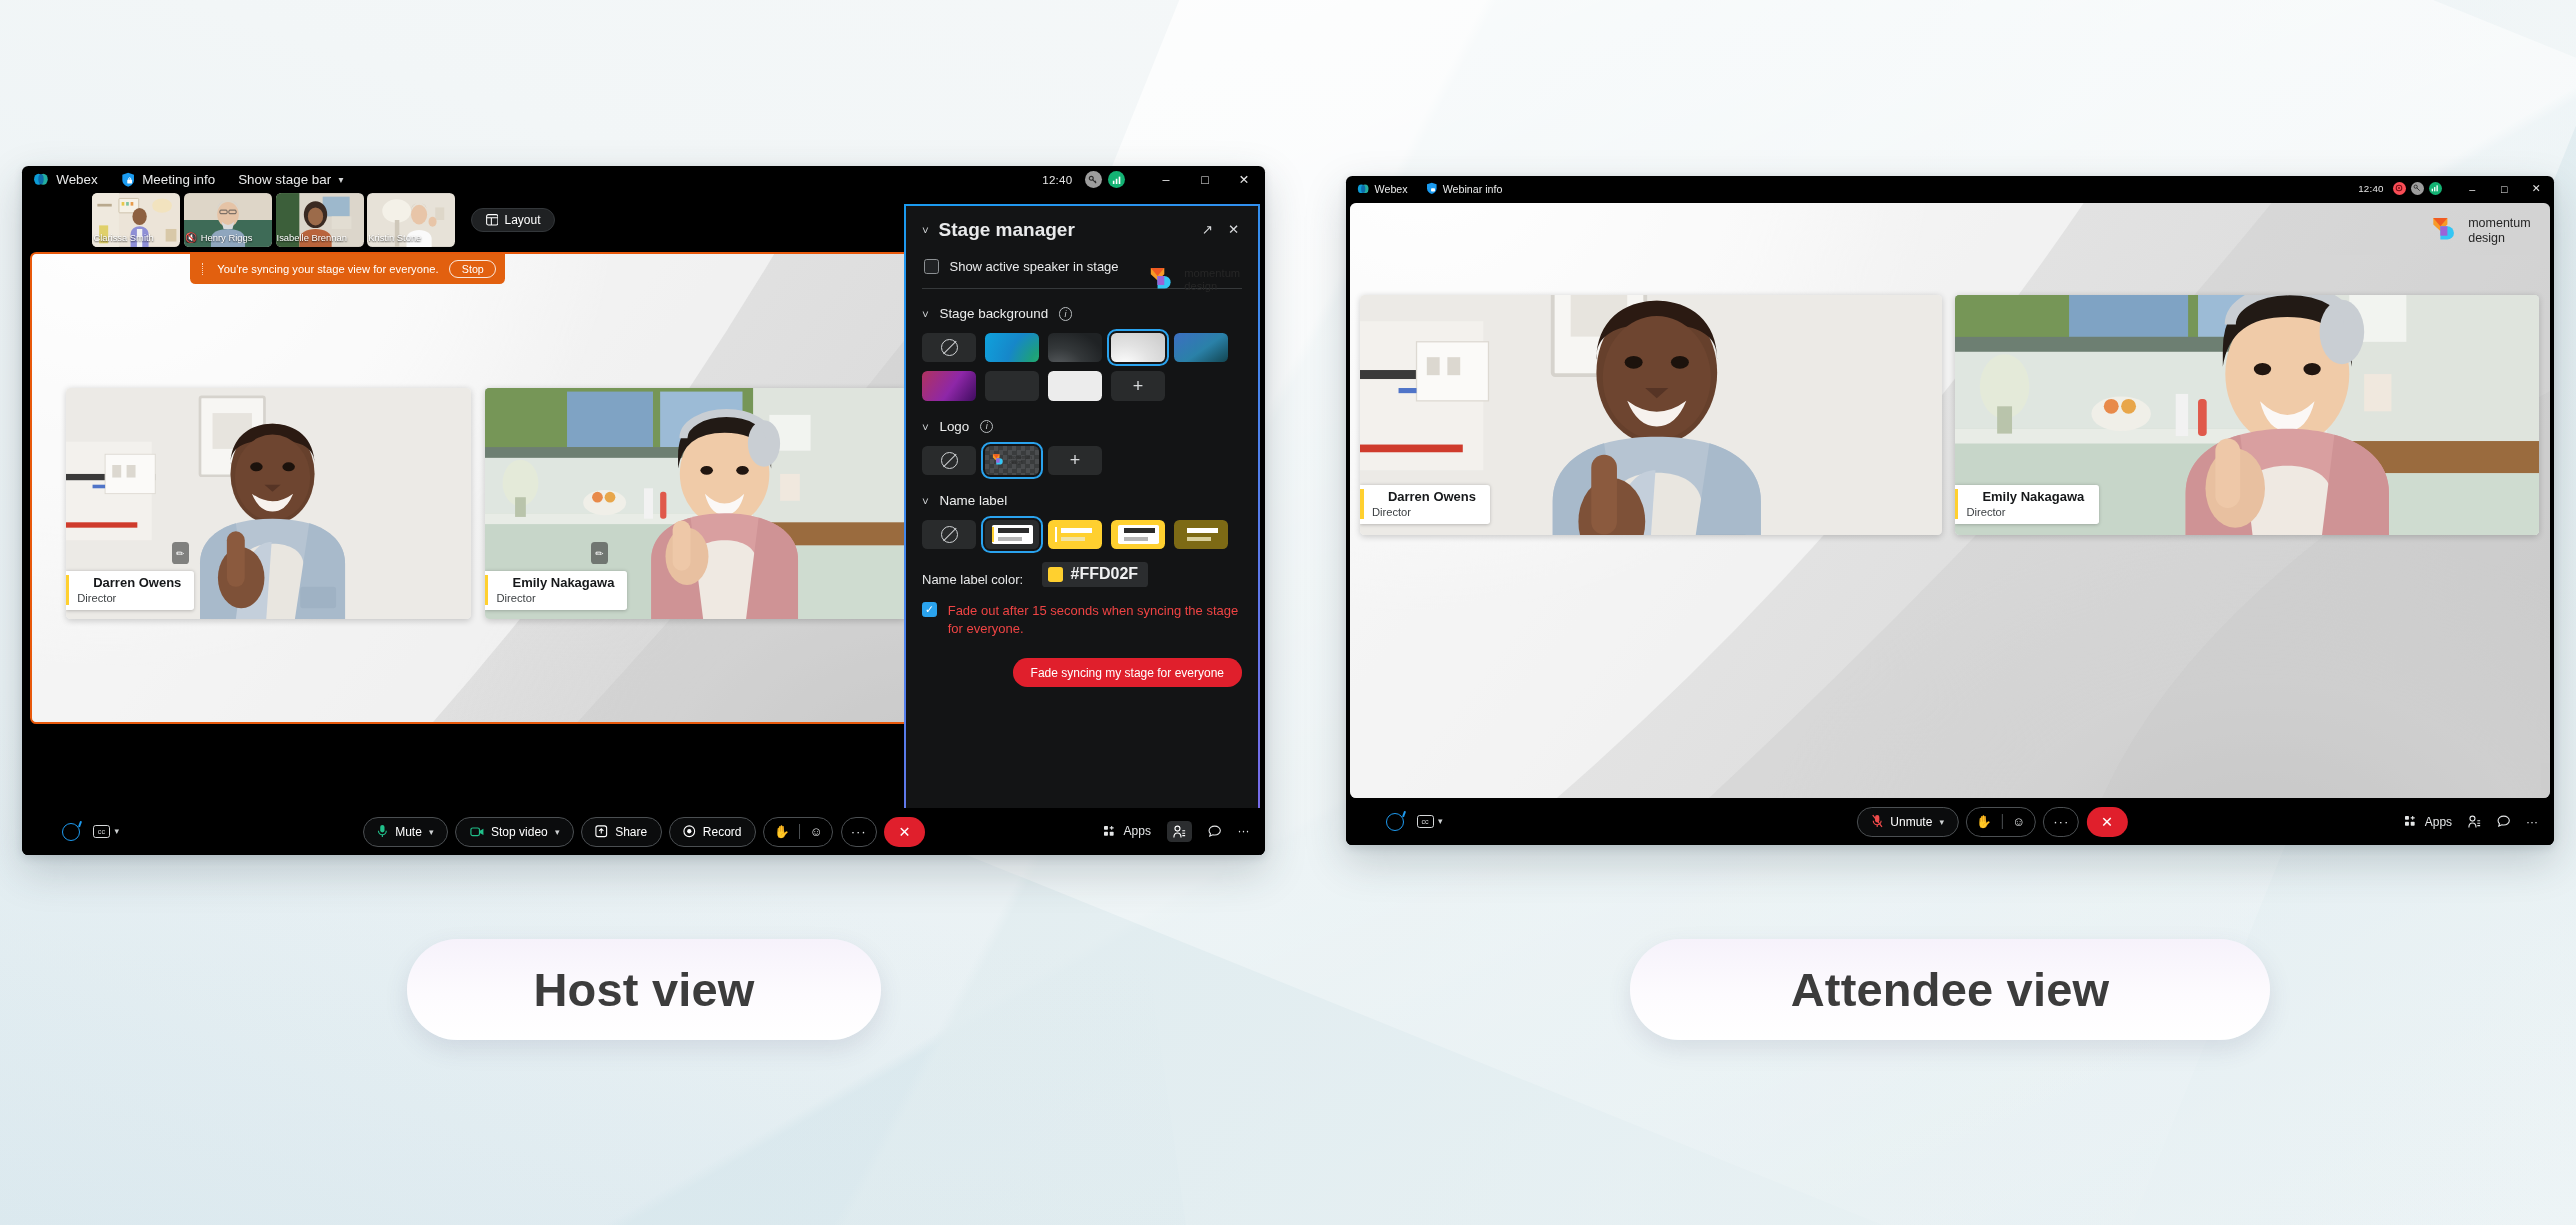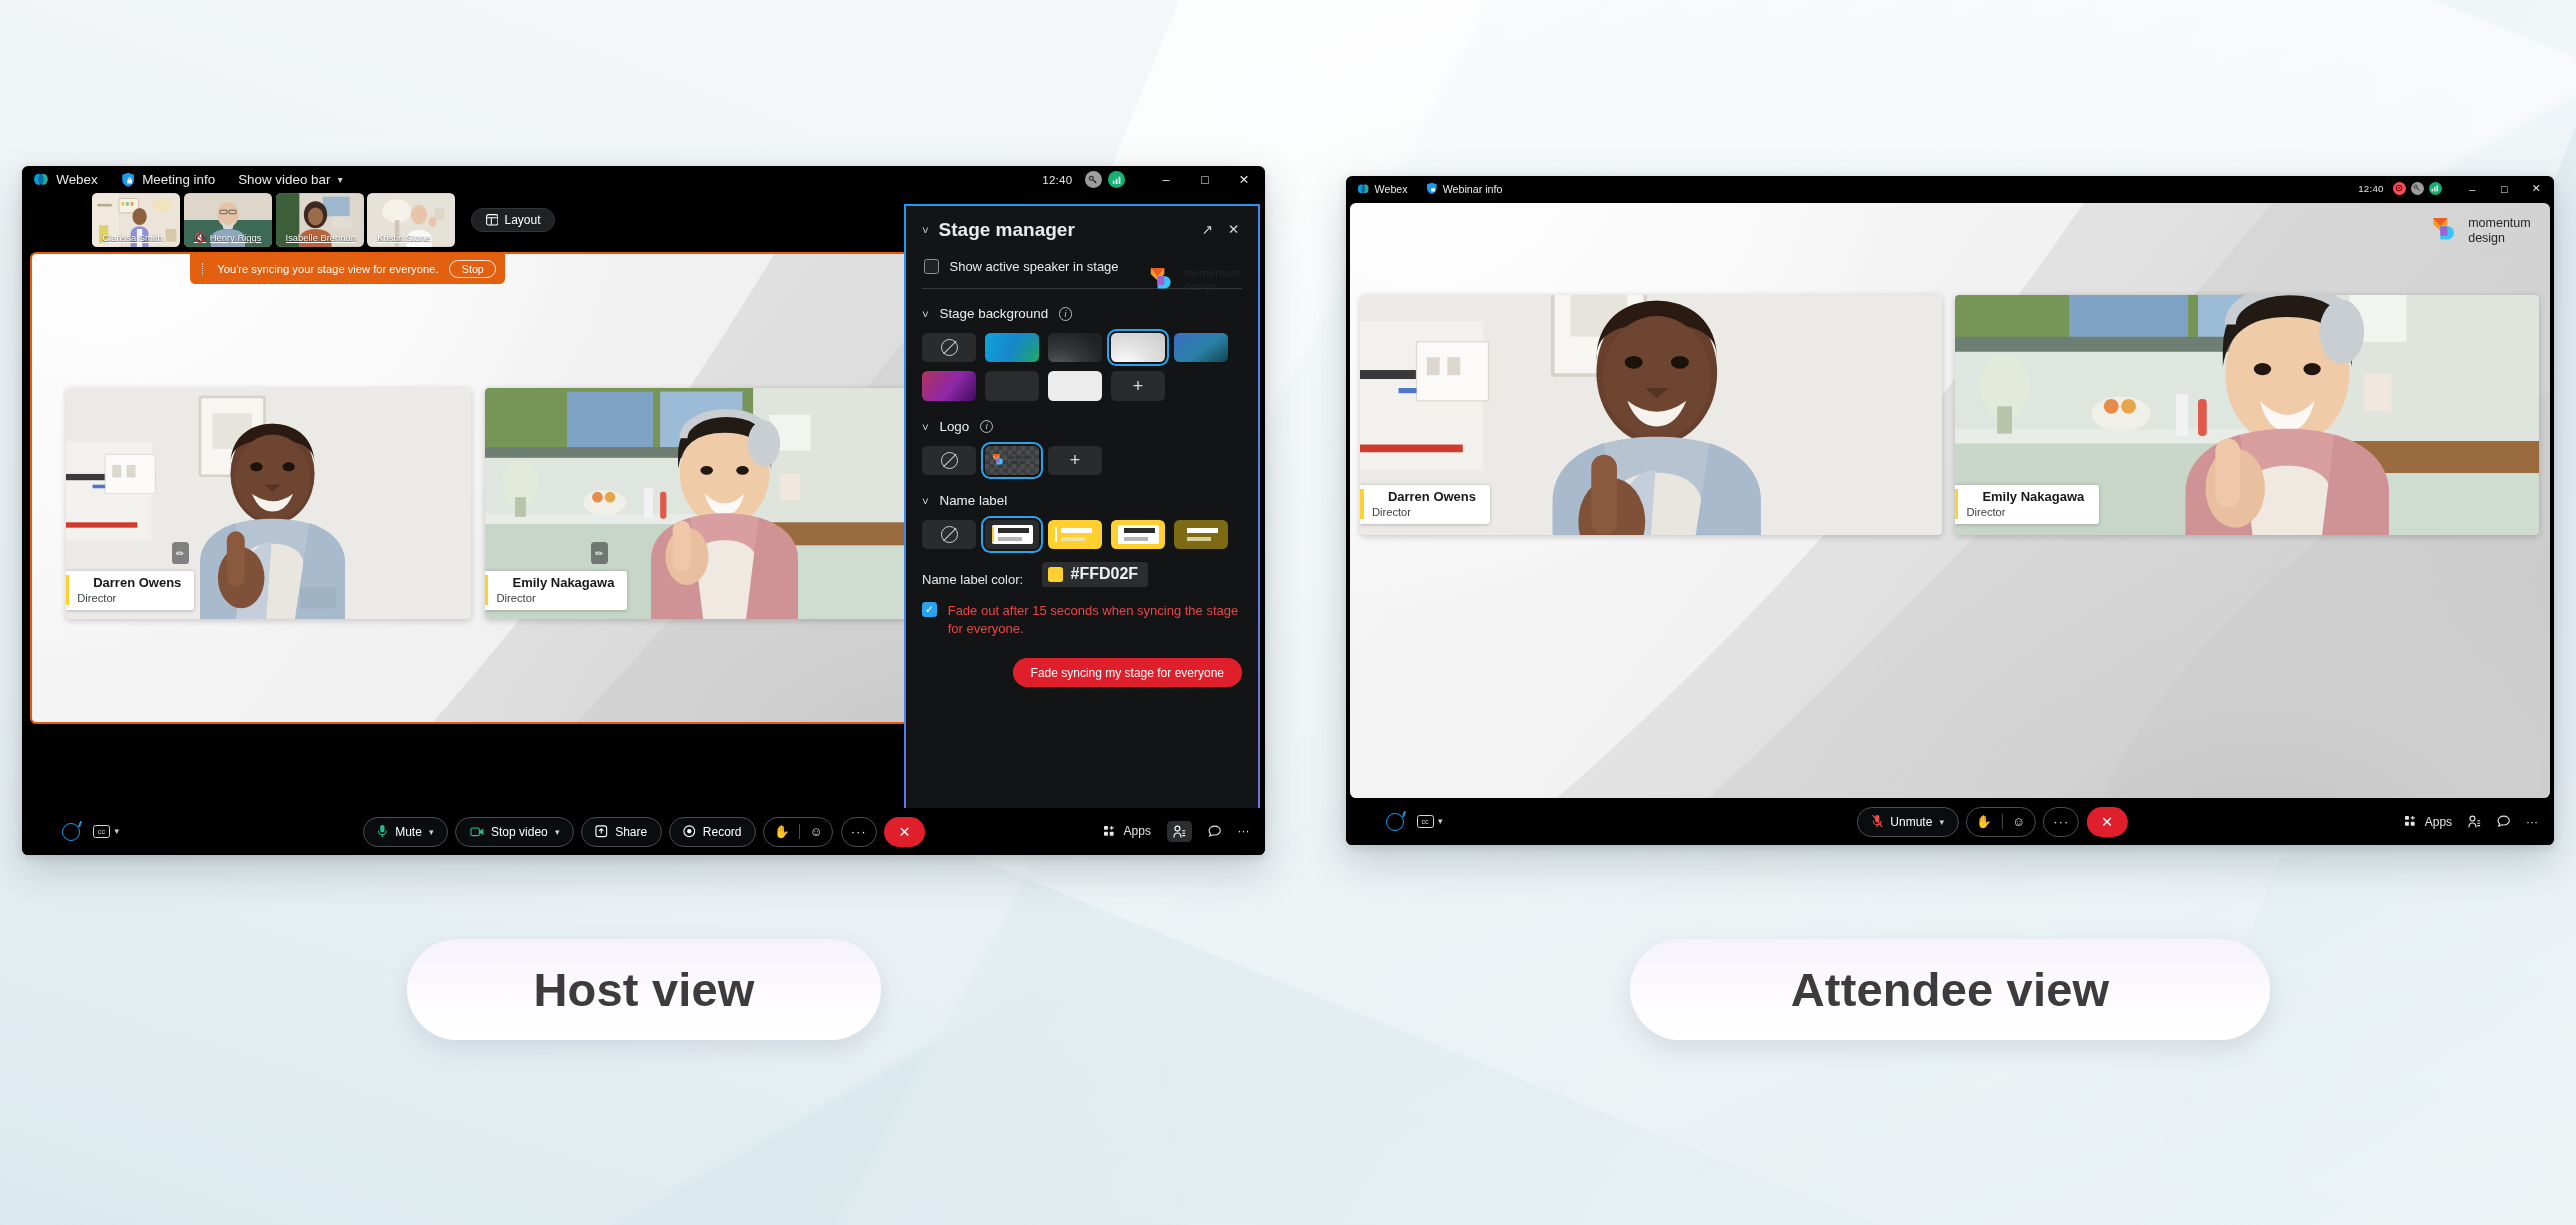--- a/index.html
+++ b/index.html
@@ -49,24 +49,24 @@
   .win-ctrl { width:39px; height:27px; display:flex; align-items:center; justify-content:center; color:#e6e6e6; font-size:12.5px; }
   #attendee-window .win-ctrl { width:32px; height:25px; font-size:10.7px; }
 
   
   .filmstrip { display:flex; gap:3.6px; padding:0 0 5.4px 70px; align-items:flex-start; position:relative; }
   .thumb {
     width:88px; height:54px; border-radius:5.4px; position:relative; overflow:hidden;
     flex:none;
   }
   .thumb-name {
-    position:absolute; left:10px; bottom:3.6px; right:3.6px;
+    position:absolute; left:1px; bottom:3.6px; right:3.6px;
     display:flex; align-items:flex-start; gap:3.6px;
     color:#fff; font-size:9.4px; text-shadow:0 0.9px 1.8px rgba(0,0,0,.8);
-    white-space:nowrap; overflow:hidden;text-decoration:underline;
+    white-space:nowrap; overflow:hidden;
   }
   .mute-ic { color:#f178ad; font-size:9.8px; flex:none; }
   .layout-btn {
     margin-left:12.5px; height:24px; align-self:center; border-radius:12.5px;
     background:#1f2123; color:#fff; display:flex; align-items:center; gap:6.3px;
     padding:0 13.4px; font-size:12px; border:0.9px solid #33373a; flex:none;
   }
 
   
   .stage-wrap { position:relative; margin:0 7.2px; }
@@ -203,21 +203,21 @@
     </div>
     <div class="tb-item">
       <svg width="14.3" height="15" viewBox="0 0 16 17">
         <path d="M8 .8 14.6 3v6c0 4-3.2 6.6-6.6 7.6C4.6 15.6 1.4 13 1.4 9V3z" fill="#1a9bf0"></path>
         <rect x="7" y="8.5" width="5.4" height="4.6" rx="1" fill="#fff"></rect>
         <path d="M8.6 8.6V7.6a1.1 1.1 0 0 1 2.2 0v1" stroke="#fff" stroke-width="1.1" fill="none"></path>
       </svg>
       <span class="tb-label">Meeting info</span>
     </div>
     <div class="tb-item">
-      <span class="tb-label">Show video bar</span>
+      <span class="tb-label">Show stage bar</span>
       <span style="font-size:9.8px;color:#d4d6d7">▾</span>
     </div>
     <div class="tb-spacer"></div>
     <div class="tb-time">12:40</div>
     <div class="tb-badges">
       <span class="badge badge-key">
         <svg width="9.8" height="9.8" viewBox="0 0 12 12">
             <circle cx="4" cy="4" r="2.4" fill="none" stroke="#2b2b2b" stroke-width="1.4"></circle>
             <path d="M5.6 5.6 10 10" stroke="#2b2b2b" stroke-width="1.4"></path>
             <path d="M8.4 8.4 9.6 7.2" stroke="#2b2b2b" stroke-width="1.4"></path>

